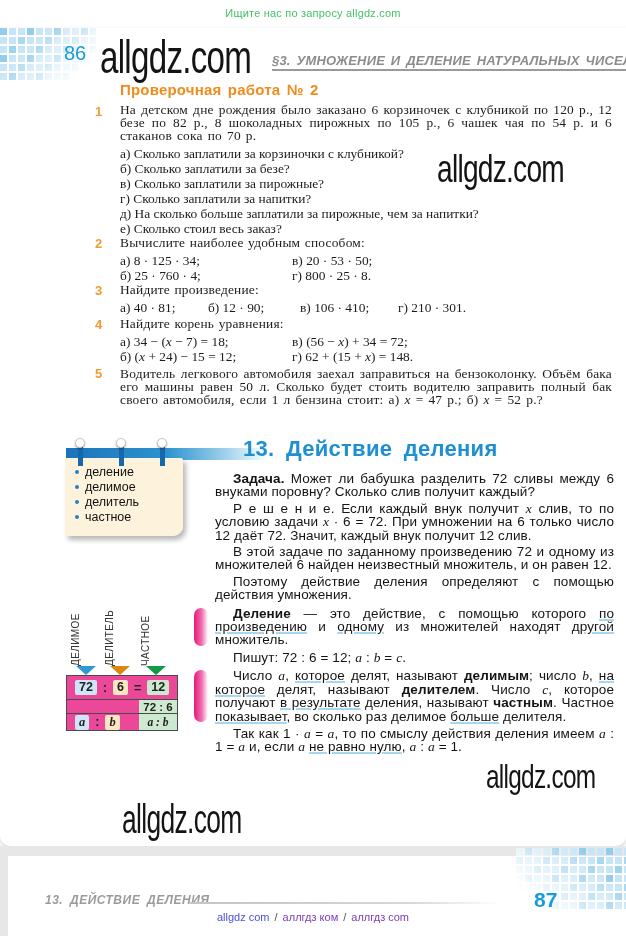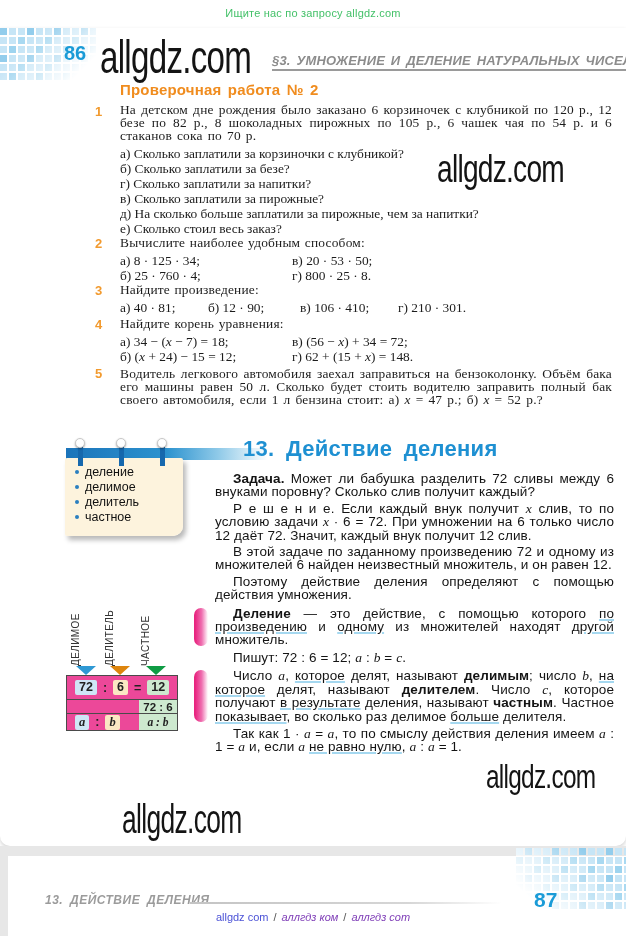--- a/index.html
+++ b/index.html
@@ -8,21 +8,21 @@
     width:626px; height:936px; position:relative; background:#fff;
     font-family:"Liberation Sans", sans-serif; overflow:hidden; color:#1b1b1b;
   }
   
   .banner { position:absolute; top:7px; left:0; width:626px; text-align:center;
     font-size:11px; color:#44c169; letter-spacing:.2px; }
   
   .page86 { position:absolute; left:0; top:28px; width:626px; height:818px;
     background:#fff; border-radius:0 0 10px 10px; box-shadow:0 2px 4px rgba(0,0,0,.18); }
   .mosaic86 { position:absolute; left:0; top:0; }
-  .pagenum86 { position:absolute; left:64px; top:14px; font-size:20px; font-weight:bold; color:#1a9bd7; }
+  .pagenum86 { position:absolute; left:64px; top:14px; font-size:20px; font-weight:normal; color:#1a9bd7; }
   .wm { position:absolute; color:#141414; transform-origin:0 0; white-space:nowrap; letter-spacing:-1px; z-index:5; }
   .wm-top    { left:100px; top:2px;   font-size:46px; transform:scaleX(.72); }
   .wm-mid    { left:437px; top:120px; font-size:38px; transform:scaleX(.74); }
   .wm-right  { left:486px; top:730px; font-size:33px; transform:scaleX(.74); }
   .wm-bottom { left:122px; top:769px; font-size:40px; transform:scaleX(.66); }
   .chapter { position:absolute; left:272px; top:25px; font-size:13px; font-weight:bold; font-style:italic;
     color:#8c8c8c; border-bottom:2px solid #9a9a9a; padding-bottom:1px; letter-spacing:.2px; word-spacing:2px; white-space:nowrap; }
   .worktitle { position:absolute; left:120px; top:53px; font-size:15px; font-weight:bold; color:#f08c1e;
     letter-spacing:.2px; word-spacing:2px; }
   
@@ -91,21 +91,21 @@
     border-radius:12px 0 0 0; }
   .mosaic87 { position:absolute; right:0; top:-8px; }
   .f-title { position:absolute; left:37px; top:37px; font-size:12px; font-weight:bold; font-style:italic;
     color:#9b9b9b; letter-spacing:.5px; word-spacing:3px; white-space:nowrap; }
   .f-line { position:absolute; left:182px; top:46px; width:312px; height:2px;
     background:linear-gradient(90deg,#c4c4c4 0%,#d6d6d6 70%,rgba(255,255,255,0) 100%); }
   .f-num { position:absolute; left:526px; top:32px; font-size:21px; font-weight:bold; color:#1a9bd7; z-index:4; }
   
   .links { position:absolute; top:911px; left:0; width:626px; text-align:center; font-size:11px; z-index:6; }
   .links a { text-decoration:none; }
-  .lk1 { color:#4b52d6; } .lk2, .lk3 { color:#8040b8;font-style:italic; }
+  .lk1 { color:#4b52d6; } .lk2, .lk3 { color:#8040b8; }
   .lsep { color:#555; margin:0 5px; }
 </style>
 </head>
 <body>
 
 <div class="banner">Ищите нас по запросу allgdz.com</div>
 
 <div class="page86">
 
   <svg class="mosaic86" width="96" height="52" aria-hidden="true">
@@ -133,22 +133,22 @@
   <div class="chapter">§3. УМНОЖЕНИЕ И ДЕЛЕНИЕ НАТУРАЛЬНЫХ ЧИСЕЛ</div>
   <div class="worktitle">Проверочная работа № 2</div>
 
   <div class="prob p1">
     <span class="pnum">1</span>
     <div class="pbody">
       <div class="pintro">На детском дне рождения было заказано 6 корзиночек с клубникой по 120 р., 12 безе по 82 р., 8 шоколадных пирожных по 105 р., 6 чашек чая по 54 р. и 6 стаканов сока по 70 р.</div>
       <div class="pitems">
         <div>а) Сколько заплатили за корзиночки с клубникой?</div>
         <div>б) Сколько заплатили за безе?</div>
+        <div>в) Сколько заплатили за пирожные?</div>
         <div>г) Сколько заплатили за напитки?</div>
-        <div>в) Сколько заплатили за пирожные?</div>
         <div>д) На сколько больше заплатили за пирожные, чем за напитки?</div>
         <div>е) Сколько стоил весь заказ?</div>
       </div>
     </div>
   </div>
 
   <div class="prob p2">
     <span class="pnum">2</span>
     <div class="pbody">
       <div class="ptitle">Вычислите наиболее удобным способом:</div>

